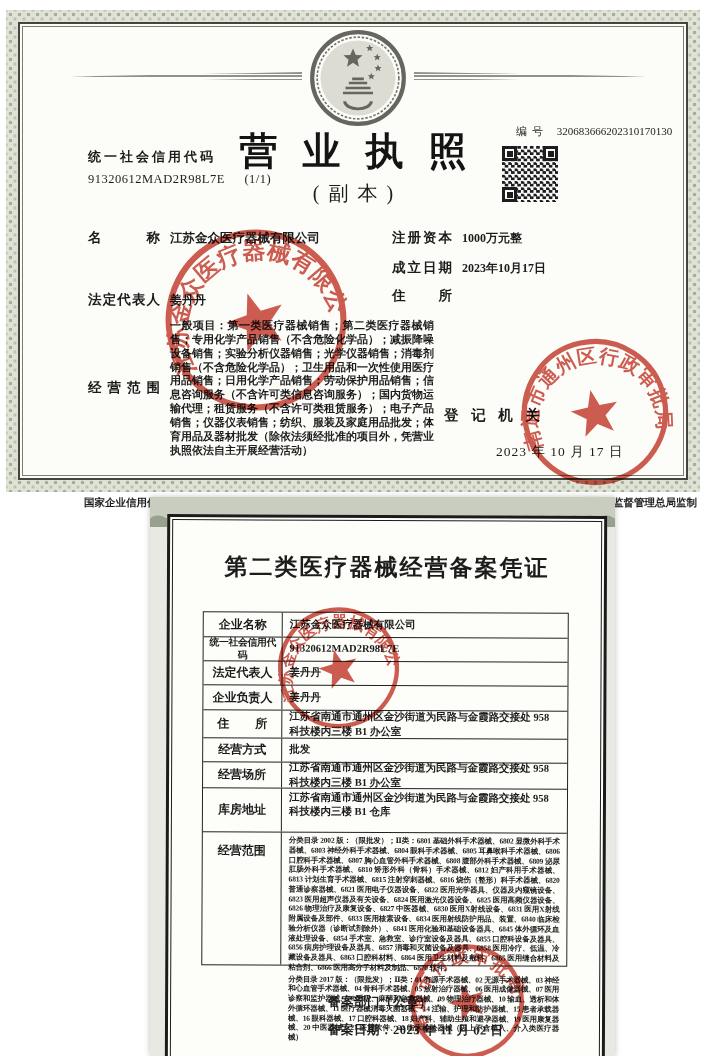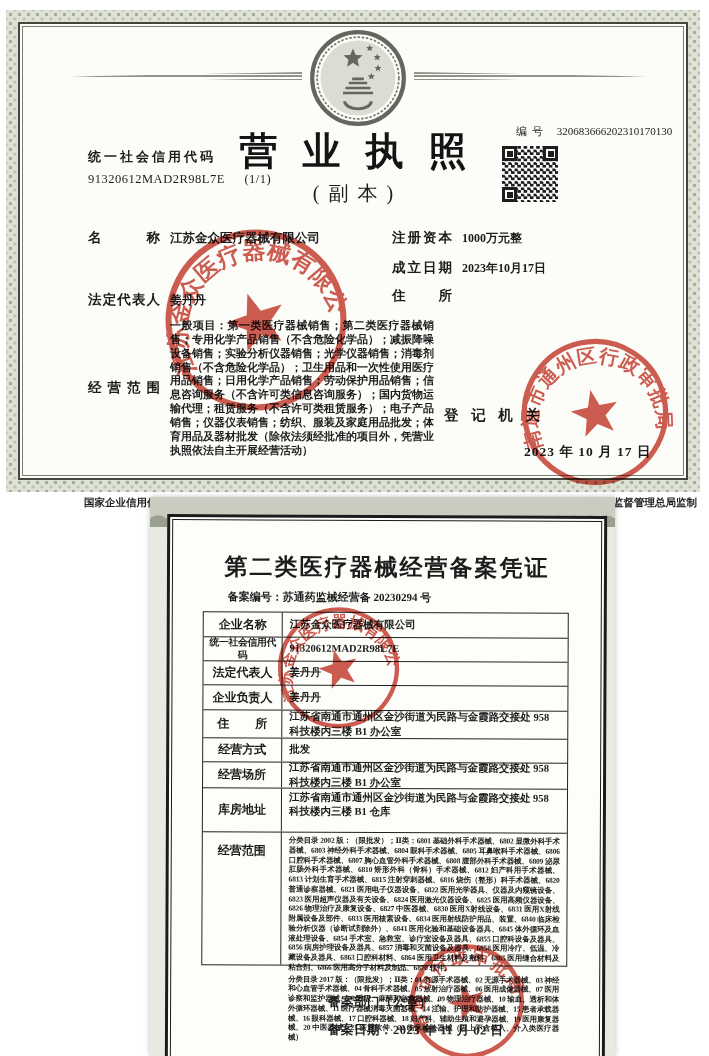--- a/index.html
+++ b/index.html
@@ -45,21 +45,21 @@
   .f1row { position:absolute; display:flex; gap:10px; align-items:center; }
   .f1label { flex:0 0 72px; font-size:13.5px; font-weight:bold; text-align:justify; text-align-last:justify; }
   .f1label-r { flex:0 0 60px; }
   .f1value { font-size:12px; font-weight:600; }
   .v-name { font-size:12.5px; font-weight:bold; }
   .v-scope { width:264px; font-size:11px; line-height:1.26; text-align:justify; font-weight:600; }
   .v-addr  { width:212px; line-height:1.35; }
 
   .registry { position:absolute; left:438px; top:396px; font-size:14.5px; font-weight:bold;
               text-align:justify; text-align-last:justify; width:96px; }
-  .issue-date { position:absolute; left:518px; top:433px; font-size:13.5px; font-weight:bold; letter-spacing:1px; }
+  .issue-date { position:absolute; left:490px; top:433px; font-size:13.5px; font-weight:normal; letter-spacing:1px; }
 
   .footer-l { position:absolute; left:84px;  top:496px; font-size:10.5px; font-weight:bold; }
   .footer-r { position:absolute; left:571px; top:496px; font-size:10.5px; font-weight:bold; }
 
   
   .photo { position:absolute; left:150px; top:497px; width:465px; height:559px; background:#e9e9e3;
            box-shadow:0 0 6px rgba(0,0,0,.25); }
   .photo-band { position:absolute; top:0; left:0; right:0; height:30px; background-color:#c9cdc0;
                 background-image:radial-gradient(circle at 8px 31px,#99a08d 0 12px,transparent 13px);
                 background-size:16px 30px; background-repeat:repeat-x; }
@@ -200,23 +200,20 @@
 
   <div class="footer-l">国家企业信用信息公示系统网址</div>
   <div class="footer-r">国家市场监督管理总局监制</div>
 
   <div class="photo">
     <div class="photo-band"></div>
   </div>
 
   <div class="doc2">
     <div class="f-title">第二类医疗器械经营备案凭证</div>
-    <div class="f-no">
-      <span>备案编号：</span><span>苏通药监械经营备 20230294 号</span>
-    </div>
 
     <div class="ftable">
       <div class="trow h25">
         <div class="tlabel">企业名称</div>
         <div class="tvalue">江苏金众医疗器械有限公司</div>
       </div>
       <div class="trow h24">
         <div class="tlabel small">统一社会信用代码</div>
         <div class="tvalue">91320612MAD2R98L7E</div>
       </div>

